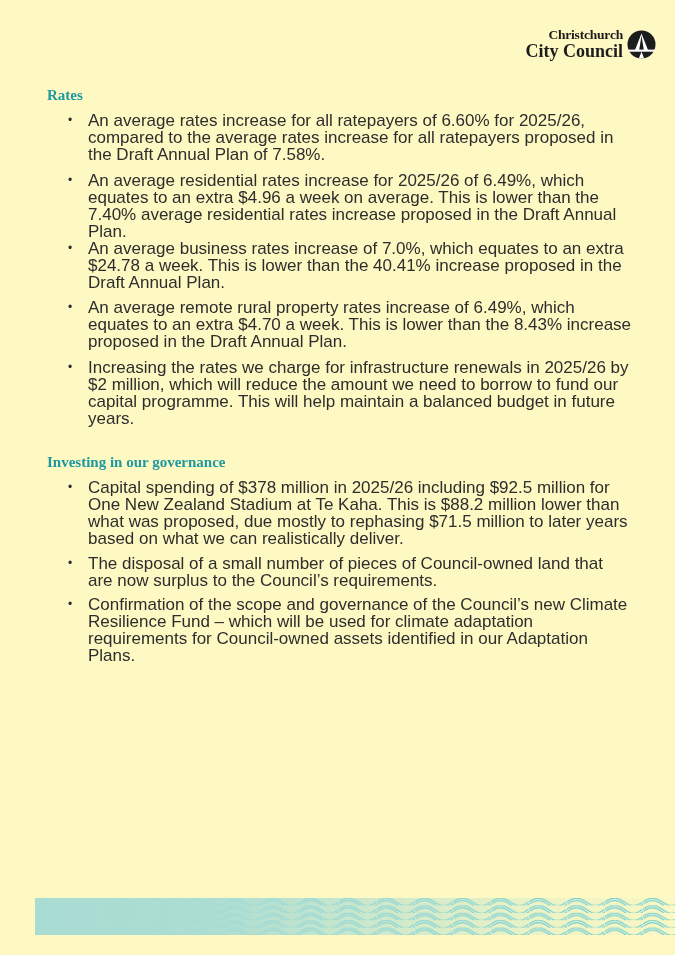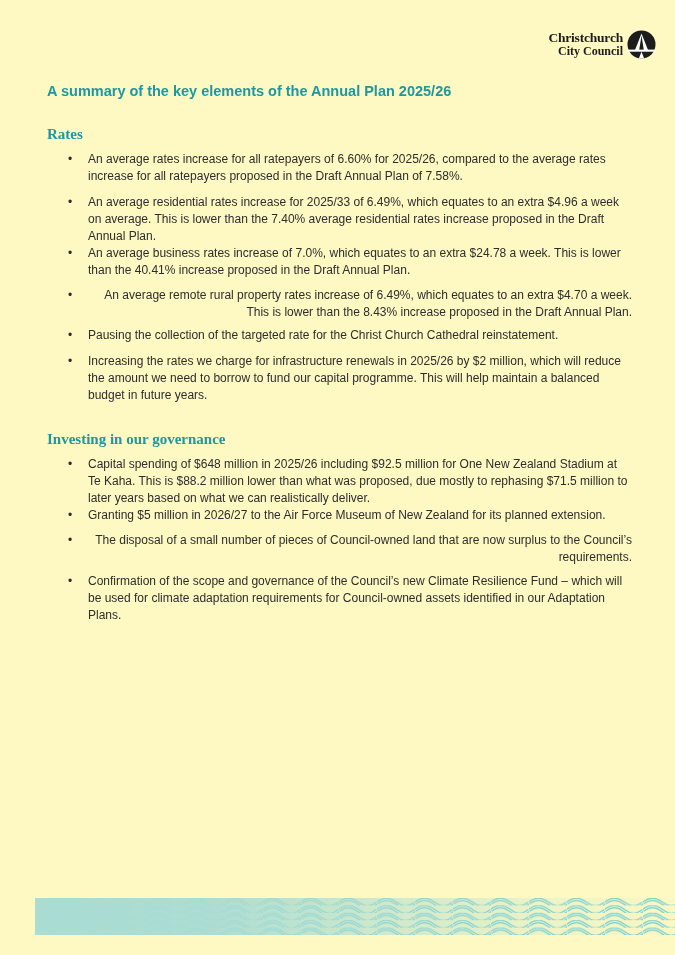--- a/index.html
+++ b/index.html
@@ -26,21 +26,21 @@
   }
   .logo-text {
     text-align: right;
     font-family: "Liberation Serif", serif;
     font-weight: bold;
     color: #1c1c1c;
     margin-right: 4px;
     line-height: 1;
   }
   .logo-line1 { font-size: 13.5px; letter-spacing: -0.2px; }
-  .logo-line2 { font-size: 12px; margin-top: 1px; }
+  .logo-line2 { font-size: 18px; margin-top: 1px; }
   .logo-mark { width: 29px; height: 29px; display: block; }
 
   
   .content { padding: 0 43px 0 47px; }
 
   .doc-title {
     margin-top: 24px;
     font-size: 14.5px;
     line-height: 15px;
     font-weight: bold;
@@ -56,36 +56,36 @@
     font-family: Liberation Serif, serif;
   }
 
   ul.bullets {
     list-style: none;
     margin-top: 10px;
   }
   ul.bullets li {
     position: relative;
     padding-left: 41px;
-    font-size: 12px;
+    font-size: 17px;
     line-height: 17px;
     color: #2d2d2d;
   }
   ul.bullets li::before {
     content: "\2022";
     position: absolute;
     left: 21px;
     top: 0;
     font-size: 12px;
   }
   .mt0 { margin-top: 0; }
   .mt1 { margin-top: 1px; }
   .mt6 { margin-top: 6px; }
   .mt7 { margin-top: 7px; }
-  .mt8 { margin-top: 8px; text-align: right; }
+  .mt8 { margin-top: 8px; }
   .mt9 { margin-top: 9px; }
 
   
   .footer-band {
     position: absolute;
     left: 35px;
     right: 0;
     top: 898px;
     height: 37px;
   }
@@ -107,36 +107,33 @@
         <path d="M14.5 3.5 L8 20 L21 20 Z" fill="#ffffff"></path>
         <path d="M14.5 5.5 L12.2 20 L16.8 20 Z" fill="#1c1c1c"></path>
         <rect x="1" y="19.6" width="27" height="2.1" fill="#ffffff"></rect>
         <path d="M14.5 21.7 L11.8 28.5 L17.2 28.5 Z" fill="#ffffff"></path>
       </svg>
     </span>
   </div>
 
   <div class="content">
 
-    <h1 class="doc-title">A summary of the key elements of the Annual Plan 2025/26</h1>
 
     <h2 class="section-heading">Rates</h2>
     <ul class="bullets">
       <li class="mt0">An average rates increase for all ratepayers of 6.60% for 2025/26, compared to the average rates increase for all ratepayers proposed in the Draft Annual Plan of 7.58%.</li>
-      <li class="mt9">An average residential rates increase for 2025/33 of 6.49%, which equates to an extra $4.96 a week on average. This is lower than the 7.40% average residential rates increase proposed in the Draft Annual Plan.</li>
+      <li class="mt9">An average residential rates increase for 2025/26 of 6.49%, which equates to an extra $4.96 a week on average. This is lower than the 7.40% average residential rates increase proposed in the Draft Annual Plan.</li>
       <li class="mt0">An average business rates increase of 7.0%, which equates to an extra $24.78 a week. This is lower than the 40.41% increase proposed in the Draft Annual Plan.</li>
       <li class="mt8">An average remote rural property rates increase of 6.49%, which equates to an extra $4.70 a week. This is lower than the 8.43% increase proposed in the Draft Annual Plan.</li>
-      <li class="mt6">Pausing the collection of the targeted rate for the Christ Church Cathedral reinstatement.</li>
       <li class="mt9">Increasing the rates we charge for infrastructure renewals in 2025/26 by $2 million, which will reduce the amount we need to borrow to fund our capital programme. This will help maintain a balanced budget in future years.</li>
     </ul>
 
     <h2 class="section-heading">Investing in our governance</h2>
     <ul class="bullets">
-      <li class="mt1">Capital spending of $648 million in 2025/26 including $92.5 million for One New Zealand Stadium at Te Kaha. This is $88.2 million lower than what was proposed, due mostly to rephasing $71.5 million to later years based on what we can realistically deliver.</li>
-      <li class="mt0">Granting $5 million in 2026/27 to the Air Force Museum of New Zealand for its planned extension.</li>
+      <li class="mt1">Capital spending of $378 million in 2025/26 including $92.5 million for One New Zealand Stadium at Te Kaha. This is $88.2 million lower than what was proposed, due mostly to rephasing $71.5 million to later years based on what we can realistically deliver.</li>
       <li class="mt8">The disposal of a small number of pieces of Council-owned land that are now surplus to the Council’s requirements.</li>
       <li class="mt7">Confirmation of the scope and governance of the Council’s new Climate Resilience Fund – which will be used for climate adaptation requirements for Council-owned assets identified in our Adaptation Plans.</li>
     </ul>
 
   </div>
 
   <div class="footer-band">
     <svg viewBox="0 0 640 37" preserveAspectRatio="none" aria-hidden="true">
       <defs>
         <pattern id="waves" width="38" height="7.4" patternUnits="userSpaceOnUse">

